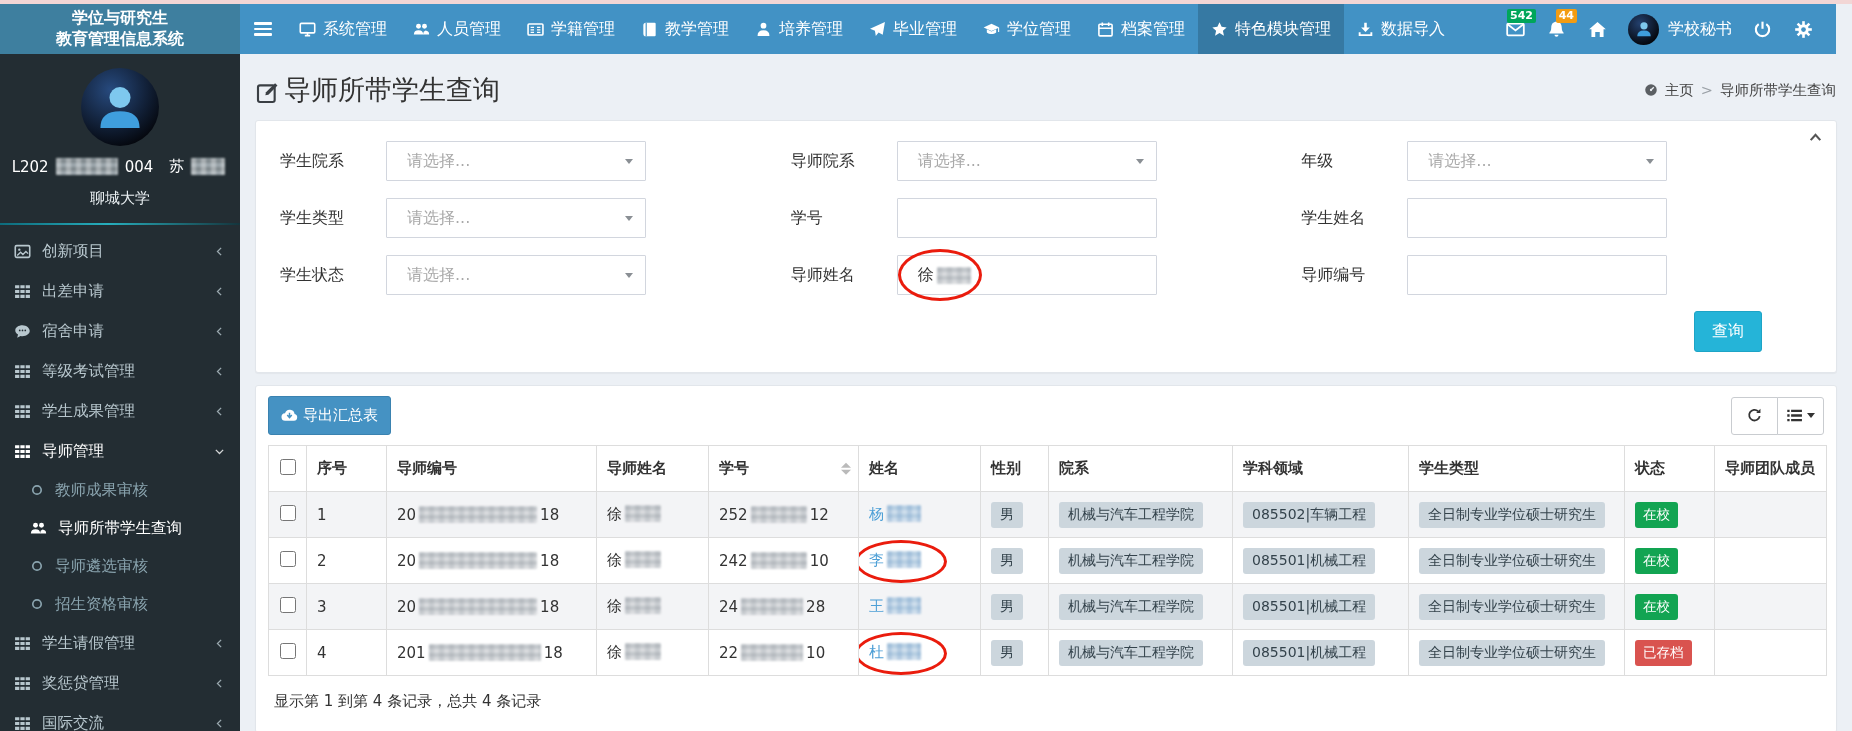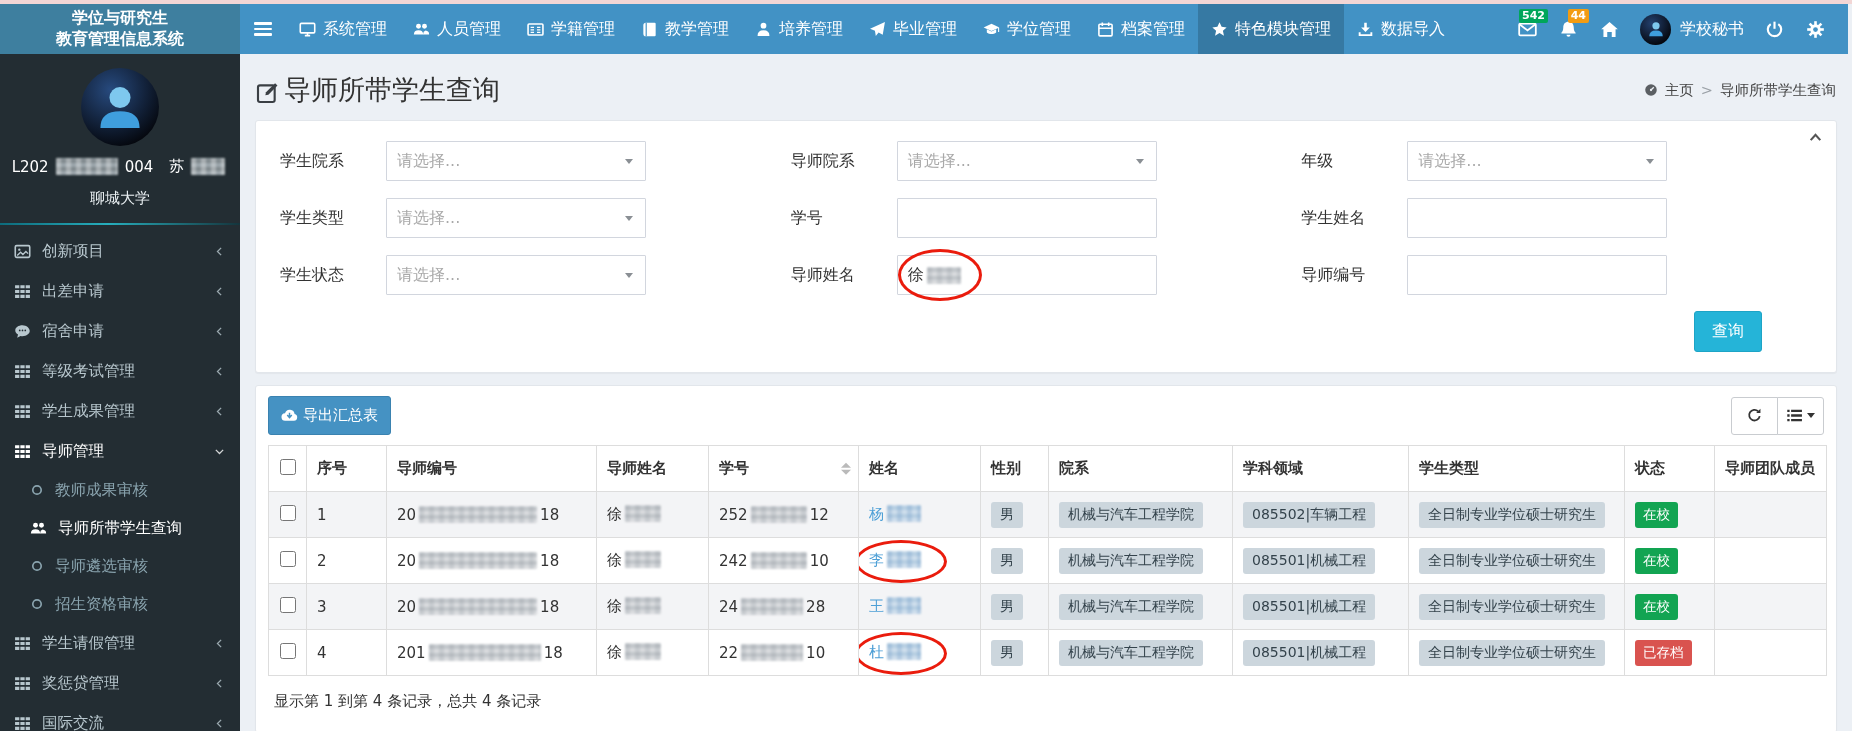--- a/index.html
+++ b/index.html
@@ -1,19 +1,19 @@
 <!DOCTYPE html>
 <html><head>
 <meta charset="utf-8">
 <style>
   *{box-sizing:border-box;margin:0;padding:0}
   html,body{width:1852px;height:731px;overflow:hidden;font-family:"DejaVu Sans","Liberation Sans",sans-serif;background:#ecf0f5}
   .top-strip{height:4px;background:#f2d6d5}
   
-  .navbar{position:absolute;left:0;top:4px;right:4px;height:50px;background:#4292c5;display:flex;align-items:stretch;color:#fff;z-index:5}
+  .navbar{position:absolute;left:0;top:4px;right:16px;height:50px;background:#4292c5;display:flex;align-items:stretch;color:#fff;z-index:5}
   .brand{width:240px;min-width:240px;background:#3e7f9f;display:flex;flex-direction:column;align-items:center;justify-content:center;font-size:16px;line-height:1.3;color:#fff;font-weight:bold}
   .hamb{width:46px;border:none;background:none;display:flex;flex-direction:column;align-items:center;justify-content:center;gap:3px;cursor:pointer}
   .hamb i{width:18px;height:2.5px;background:#fff;border-radius:1px}
   .nav-items{display:flex;align-items:stretch}
   .nav-item{display:flex;align-items:center;gap:7px;padding:0 13px;font-size:16px;color:#fff;cursor:pointer;text-decoration:none;white-space:nowrap}
   .nav-item.active{background:rgba(0,0,0,.17)}
   .nav-right{margin-left:auto;display:flex;align-items:center;padding-right:12px}
   .nav-ic-btn{position:relative;height:50px;display:flex;align-items:center;padding:0 11px;color:#fff;cursor:pointer;text-decoration:none}
   .badge{position:absolute;top:5px;right:0;font-size:11px;font-weight:bold;padding:1px 3px;border-radius:2px;color:#fff;line-height:1.1}
   .badge.g{background:#00a65a}.badge.o{background:#f39c12}
@@ -44,21 +44,21 @@
   .title-ic{width:24px;height:24px;margin-top:4px}
   .breadcrumb{display:flex;align-items:center;gap:7px;font-size:14.5px;color:#444}
   .breadcrumb a{color:#444;text-decoration:none;cursor:pointer}
   .breadcrumb .sep{color:#9aa0a6}
   .box{background:#fff;margin:0 15px;border:1px solid #e2e6eb;border-radius:3px;box-shadow:0 1px 1px rgba(0,0,0,.04)}
   .filter-box{position:relative;padding:20px 24px 12px}
   .collapse-btn{position:absolute;top:8px;right:12px;background:none;border:none;cursor:pointer}
   .frow{display:flex;margin-bottom:17px}
   .fgroup{flex:1;display:flex;align-items:center}
   .flabel{width:106px;font-weight:normal;font-size:16px;color:#333;flex-shrink:0}
-  .fctl{width:260px;height:40px;border:1px solid #d2d6de;background:#fff;font-size:16px;color:#333;padding:0 10px;border-radius:1px}
+  .fctl{width:260px;height:40px;border:1px solid #d2d6de;background:#fff;font-size:16px;color:#333;padding:0 20px;border-radius:1px}
   .fake-select{position:relative;display:flex;align-items:center;color:#a9a9a9;cursor:pointer}
   .caret{position:absolute;right:12px;width:0;height:0;border-left:4.5px solid transparent;border-right:4.5px solid transparent;border-top:5.5px solid #8a8f94}
   .fake-input{position:relative;display:flex;align-items:center;color:#333;cursor:text}
   .srow{display:flex;justify-content:flex-end;padding:8px 50px 8px 0}
   .btn-search{background:#25b4d8;border:1px solid #1da4c6;color:#fff;font-size:16px;padding:9px 17px;border-radius:3px;cursor:pointer}
   
   .table-box{margin-top:12px;padding:10px 12px 0;height:348px}
   .tbar{display:flex;justify-content:space-between;align-items:center;margin-bottom:10px}
   .btn-export{background:#4592c3;border:1px solid #3a82b0;color:#fff;font-size:15px;padding:9px 12px;border-radius:3px;display:flex;gap:5px;align-items:center;cursor:pointer}
   .btn-group{display:flex}

